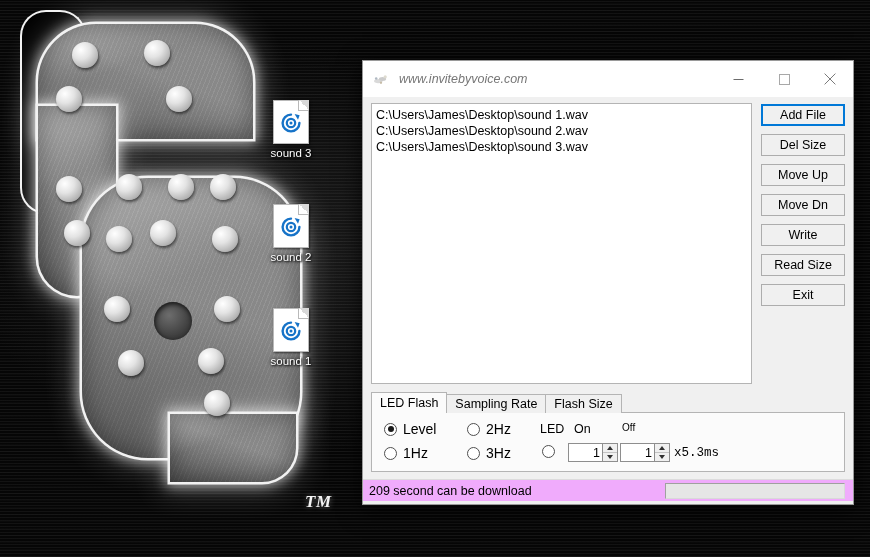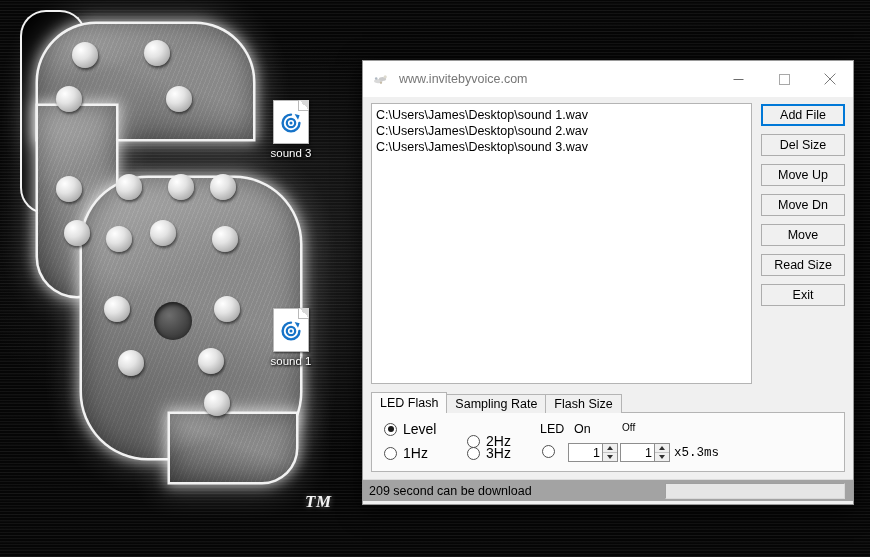--- a/index.html
+++ b/index.html
@@ -191,20 +191,21 @@
     font-size: 12px;
     color: #000;
   }
 
   .title-bar {
     height: 36px;
     background: #ffffff;
     display: flex;
     align-items: center;
     flex: none;
+    font-style: italic;
   }
   .title-icon {
     width: 17px; height: 17px;
     margin-left: 10px;
     margin-right: 9px;
     flex: none;
     opacity: 0.78;
   }
   .title-text {
     font-size: 12.5px;
@@ -348,21 +349,21 @@
     background: #1a1a1a;
   }
 
   .flash-grid {
     position: relative;
     height: 46px;
   }
   .cell { position: absolute; }
   .c-level { left: 2px;   top: 0px; }
   .c-1hz   { left: 2px;   top: 24px; }
-  .c-2hz   { left: 85px;  top: 12px; }
+  .c-2hz   { left: 85px;  top: 0px; }
   .c-3hz   { left: 85px;  top: 24px; }
   .c-led   { left: 158px; top: 1px;  font-size: 12.5px; text-align: right; }
   .c-on    { left: 192px; top: 1px;  font-size: 12.5px; }
   .c-off   { left: 240px; top: 1px;  font-size: 10px; }
   .c-ledradio { left: 160px; top: 24px; }
   .c-spins { left: 186px; top: 22px; display: flex; align-items: center; }
 
   .spin {
     display: flex;
     width: 50px;
@@ -407,21 +408,21 @@
   }
   .arr.up   { border-bottom: 4px solid #303030; }
   .arr.down { border-top: 4px solid #303030; }
 
   .ms-label { margin-left: 4px; font-size: 12.5px; font-family: Liberation Mono, monospace; }
 
   
   .status-bar {
     height: 22px;
     flex: none;
-    background: #a3a3a3;
+    background: #f0abfc;
     border-top: 1px solid #dcdcdc;
     display: flex;
     align-items: center;
     padding: 0 4px 0 6px;
     box-sizing: border-box;
     margin: 7px -8px 0 -8px;
   }
   .status-text {
     font-size: 12.5px;
     color: #000;
@@ -488,20 +489,31 @@
       <svg width="22" height="22" viewBox="0 0 22 22">
         <path d="M11 2.6a8.4 8.4 0 1 0 8.4 8.4" fill="none" stroke="#1673c8" stroke-width="2.4" stroke-linecap="round"></path>
         <path d="M14.6 2.1l5 1.1-1.6 4.6z" fill="#1673c8"></path>
         <circle cx="11" cy="11" r="4.2" fill="none" stroke="#1673c8" stroke-width="2.2"></circle>
         <circle cx="11" cy="11" r="1.5" fill="#1673c8"></circle>
       </svg>
     </div>
     <div class="icon-label">sound 3</div>
   </div>
 
+  <div class="desk-icon" style="left:253px; top:204px;">
+    <div class="file-glyph">
+      <svg width="22" height="22" viewBox="0 0 22 22">
+        <path d="M11 2.6a8.4 8.4 0 1 0 8.4 8.4" fill="none" stroke="#1673c8" stroke-width="2.4" stroke-linecap="round"></path>
+        <path d="M14.6 2.1l5 1.1-1.6 4.6z" fill="#1673c8"></path>
+        <circle cx="11" cy="11" r="4.2" fill="none" stroke="#1673c8" stroke-width="2.2"></circle>
+        <circle cx="11" cy="11" r="1.5" fill="#1673c8"></circle>
+      </svg>
+    </div>
+    <div class="icon-label">sound 2</div>
+  </div>
 
   <div class="desk-icon" style="left:253px; top:308px;">
     <div class="file-glyph">
       <svg width="22" height="22" viewBox="0 0 22 22">
         <path d="M11 2.6a8.4 8.4 0 1 0 8.4 8.4" fill="none" stroke="#1673c8" stroke-width="2.4" stroke-linecap="round"></path>
         <path d="M14.6 2.1l5 1.1-1.6 4.6z" fill="#1673c8"></path>
         <circle cx="11" cy="11" r="4.2" fill="none" stroke="#1673c8" stroke-width="2.2"></circle>
         <circle cx="11" cy="11" r="1.5" fill="#1673c8"></circle>
       </svg>
     </div>
@@ -547,21 +559,21 @@
           <div>C:\Users\James\Desktop\sound 1.wav</div>
           <div>C:\Users\James\Desktop\sound 2.wav</div>
           <div>C:\Users\James\Desktop\sound 3.wav</div>
         </div>
 
         <div class="btn-col">
           <button class="btn focused">Add File</button>
           <button class="btn">Del Size</button>
           <button class="btn">Move Up</button>
           <button class="btn">Move Dn</button>
-          <button class="btn">Move</button>
+          <button class="btn">Write</button>
           <button class="btn">Read Size</button>
           <button class="btn">Exit</button>
         </div>
       </div>
 
       <div class="tab-area">
         <div class="tab-strip">
           <div class="tab active">LED Flash</div>
           <div class="tab">Sampling Rate</div>
           <div class="tab">Flash Size</div>

